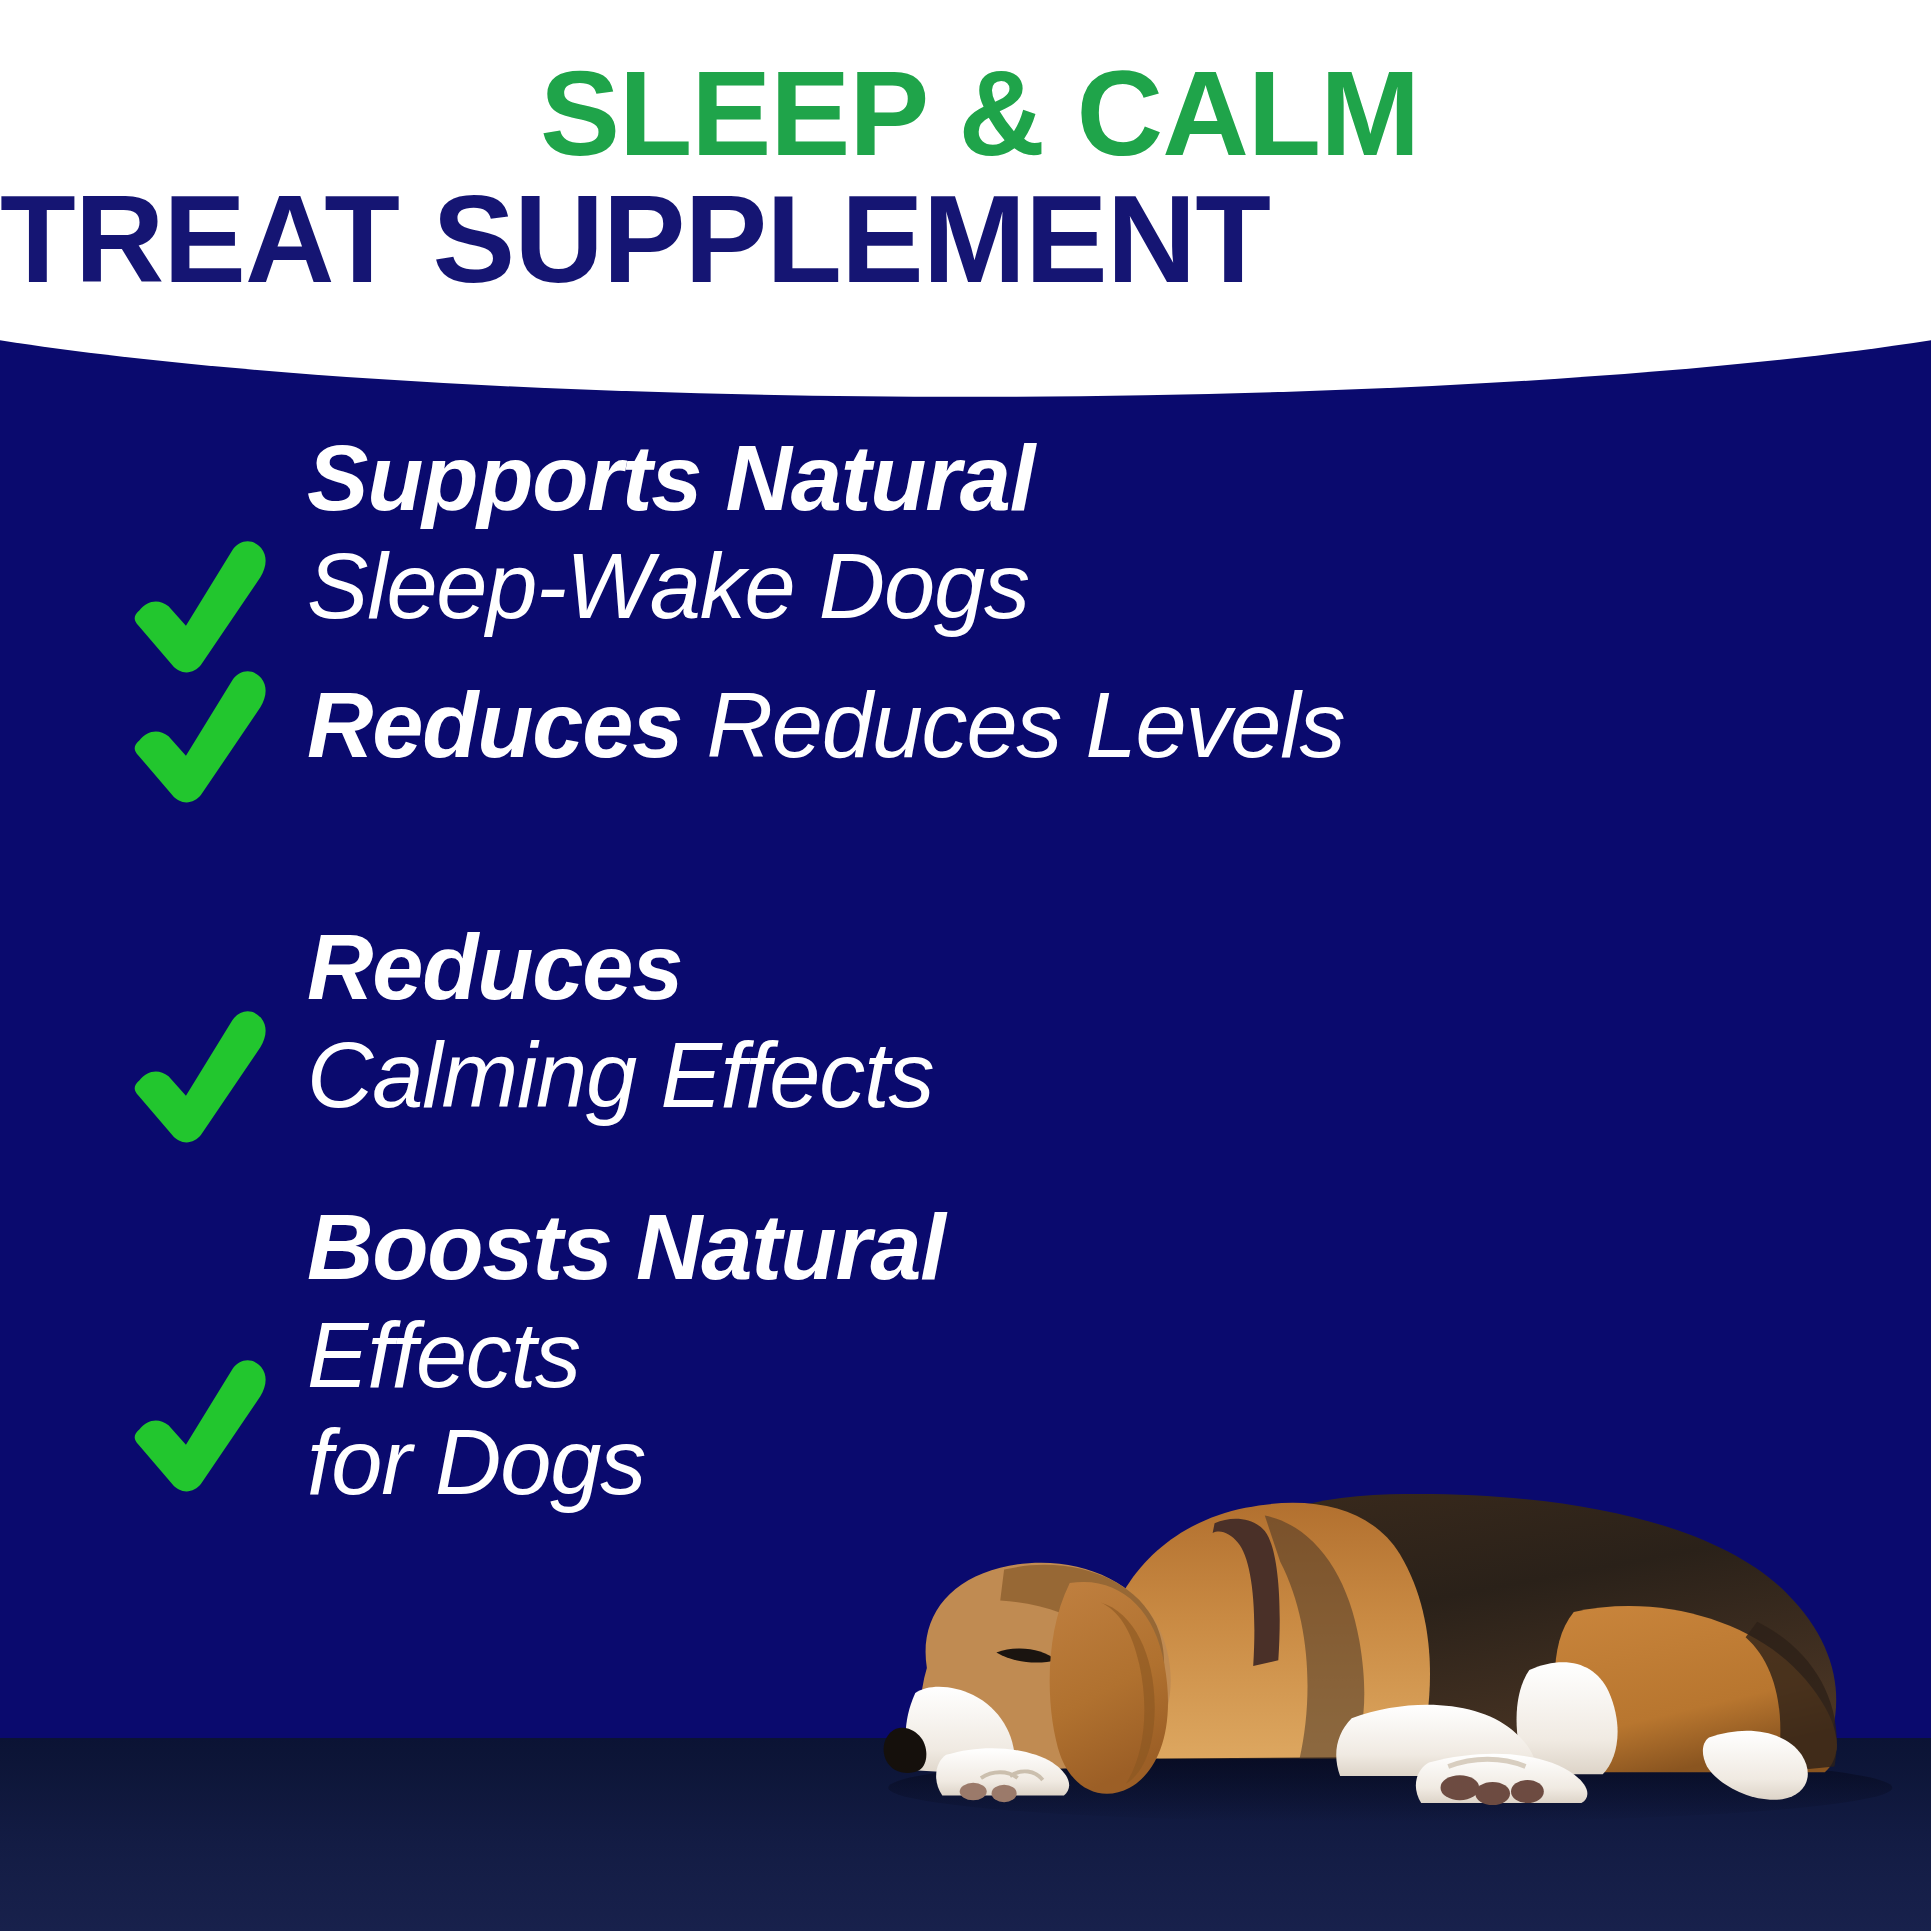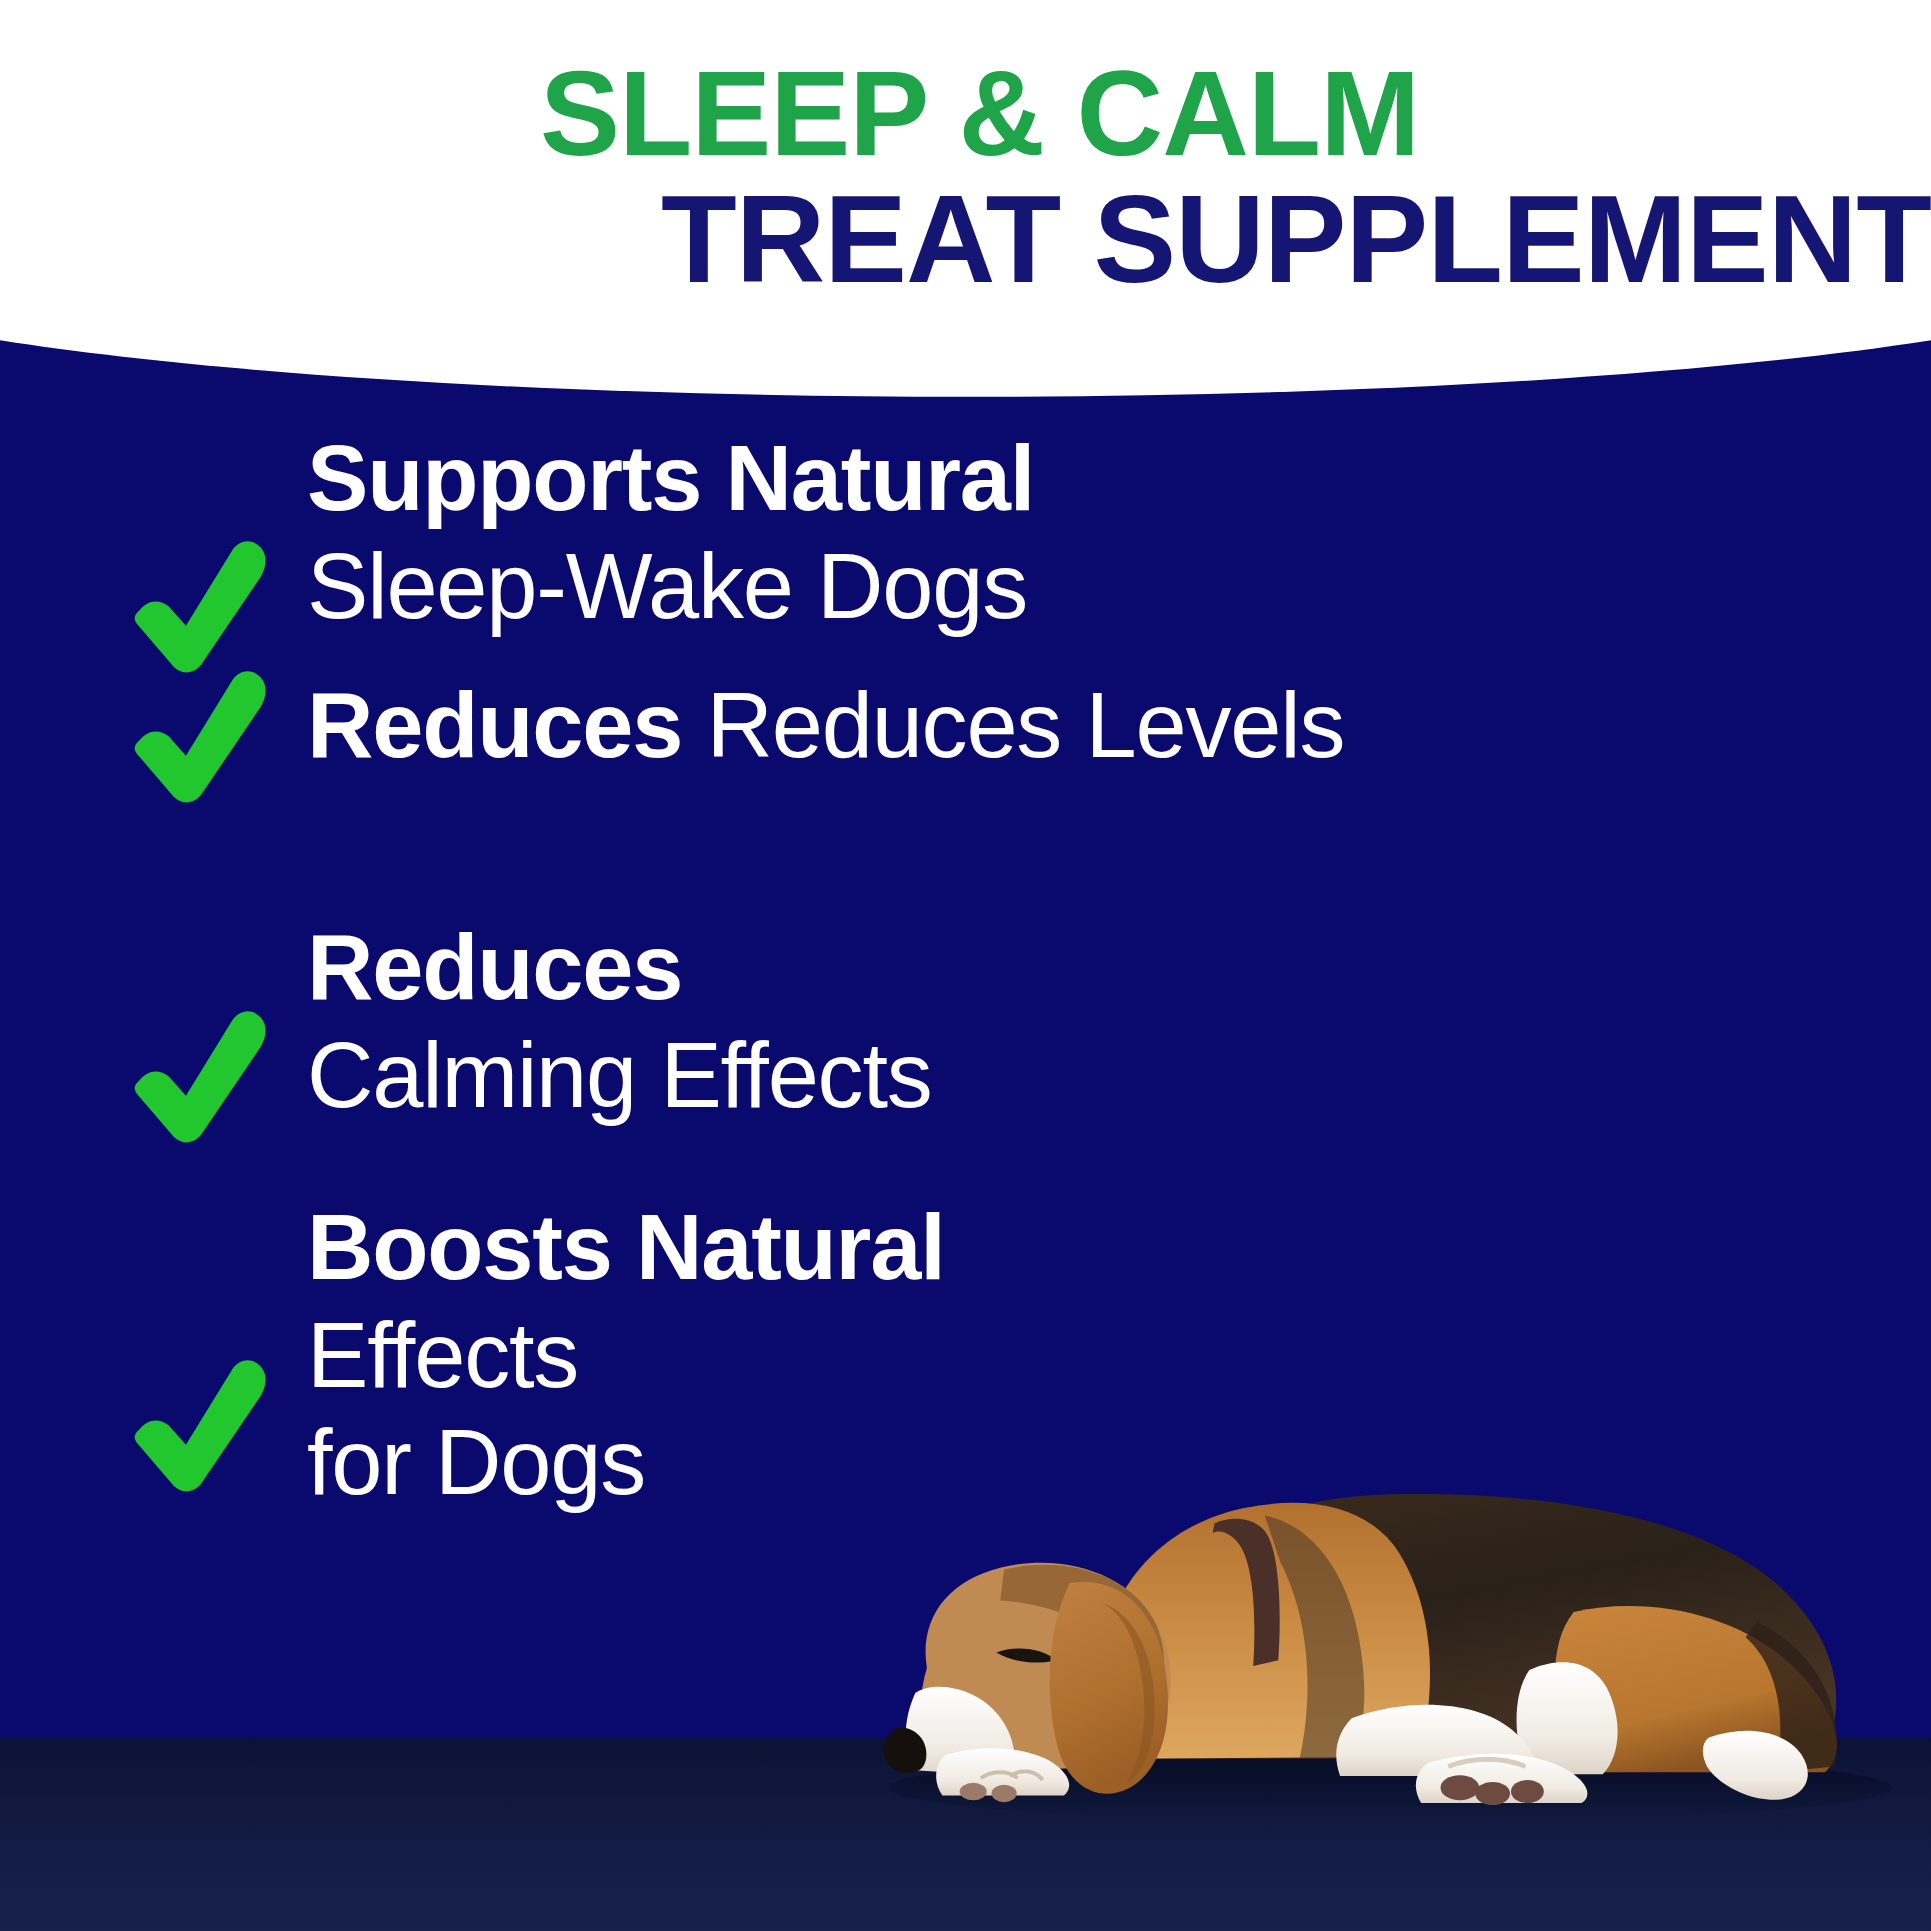--- a/index.html
+++ b/index.html
@@ -36,21 +36,21 @@
     font-size: 120px;
     letter-spacing: -1px;
     line-height: 1;
     z-index: 5;
     white-space: nowrap;
   }
   .title-navy {
     position: absolute;
     left: 0; top: 177px;
     width: 1931px;
-    text-align: right;
+    text-align: left;
     color: #151573;
     font-family: "Liberation Sans", sans-serif;
     font-weight: bold;
     font-size: 124px;
     letter-spacing: -1px;
     line-height: 1;
     z-index: 5;
     white-space: nowrap;
   }
 
@@ -98,21 +98,21 @@
   .benefit-text {
     margin-left: 307px;
     color: #ffffff;
     font-family: "Liberation Sans", sans-serif;
     font-size: 92px;
     line-height: 1.17;
     letter-spacing: -1.2px;
   }
   .benefit-text .strong { font-weight: bold; }
   .benefit-text .reg { font-weight: normal; }
-  .benefit-text .ln { display: block; white-space: nowrap; }
+  .benefit-text .ln { display: block; white-space: nowrap; font-style: italic; }
 
   
   #benefit-1 { height: 203px; margin-bottom: 44px; }
   #benefit-1 .check-wrap { top: 104px; }
   #benefit-2 { height: 114px; margin-bottom: 97px; }
   #benefit-2 .check-wrap { top: -13.5px; }
   #benefit-3 { height: 222px; margin-bottom: 58px; }
   #benefit-3 .check-wrap { top: 85px; }
   #benefit-4 { height: 328px; margin-bottom: 0; }
   #benefit-4 .check-wrap { top: 154px; }

